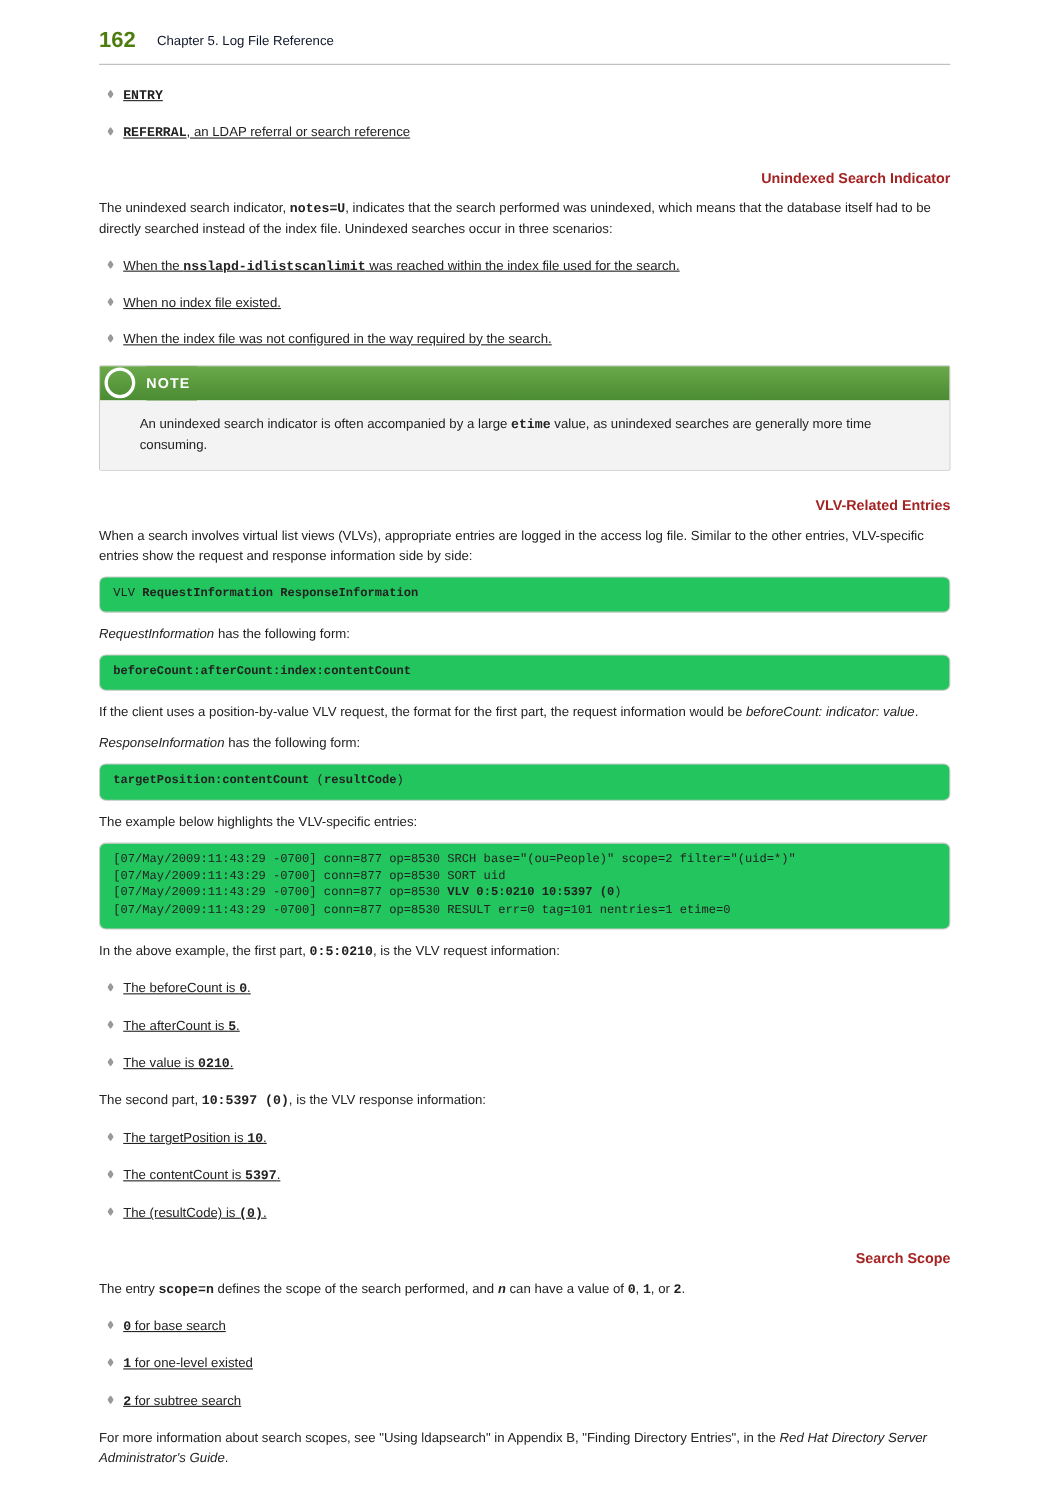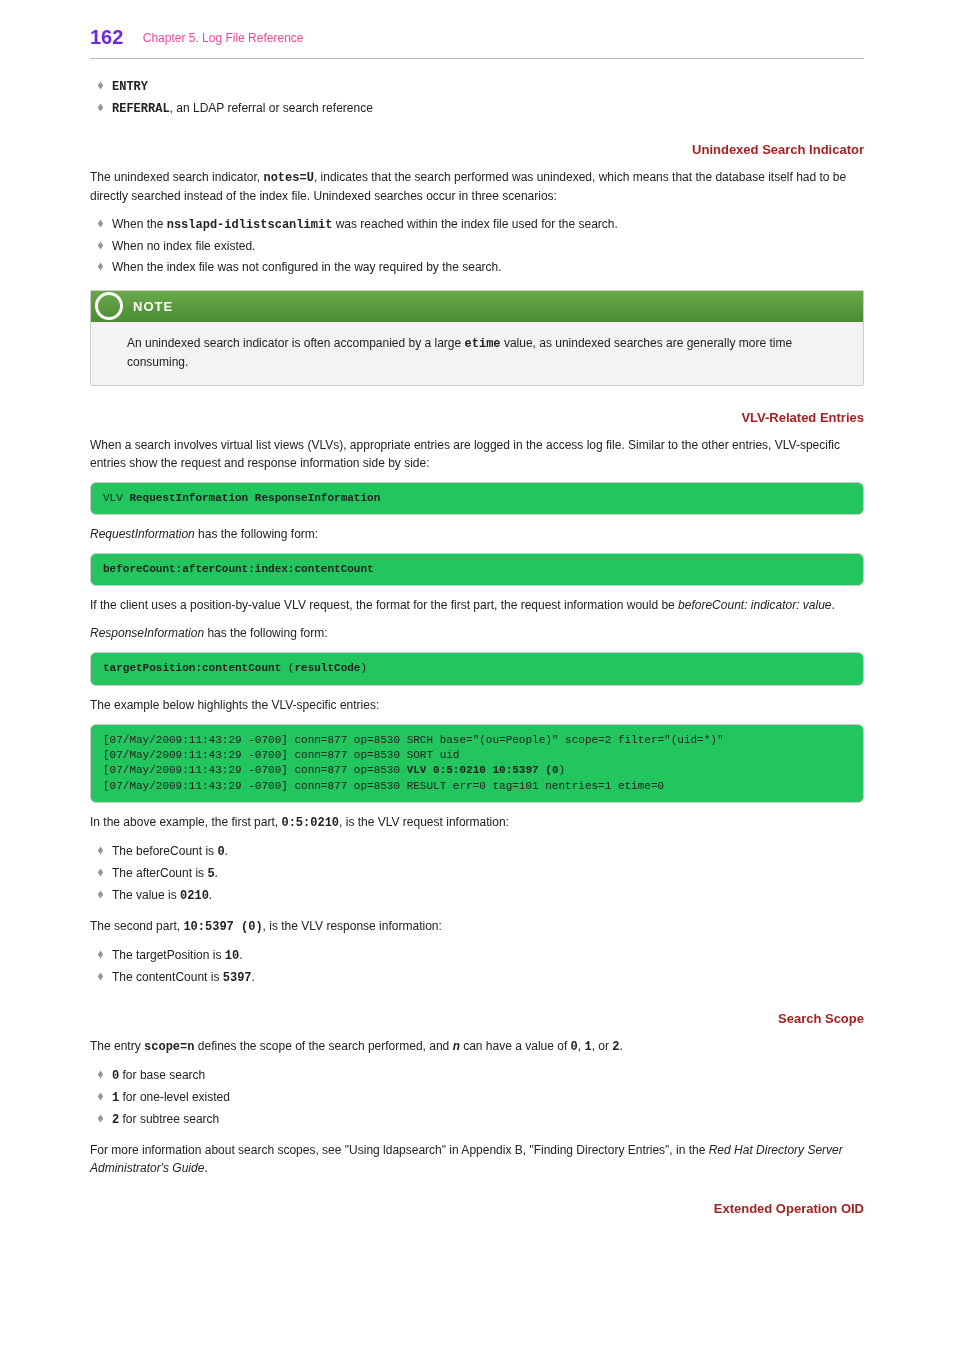--- a/index.html
+++ b/index.html
@@ -17,38 +17,39 @@
   }
   .header {
     border-bottom: 1px solid #bbb;
     padding-bottom: 6px;
     margin-bottom: 18px;
     color: #888;
   }
   .header .pagenum {
     font-size: 20px;
     font-weight: bold;
-    color: #6d28d9;
+    color: #4d7c0f;
     margin-right: 16px;
   }
   .header .chapter {
     font-size: 12px;
-    color: #ec4899;
+    color: #0f172a;
     position: relative;
     top: -2px;
   }
   ul.bullets {
     list-style: none;
     padding-left: 22px;
     margin: 8px 0 12px 0;
   }
   ul.bullets li {
     position: relative;
     padding-left: 0;
-    margin: 3px 0;
+    margin: 15px 0;
+    text-decoration: underline;
   }
   ul.bullets li::before {
     content: "";
     position: absolute;
     left: -14px;
     top: 6px;
     width: 5px;
     height: 5px;
     background: #999;
     transform: rotate(45deg) skew(10deg,10deg);
@@ -161,20 +162,21 @@
   <ul class="bullets">
     <li><span>The beforeCount is </span><strong class="mono">0</strong><span>.</span></li>
     <li><span>The afterCount is </span><strong class="mono">5</strong><span>.</span></li>
     <li><span>The value is </span><strong class="mono">0210</strong><span>.</span></li>
   </ul>
 
   <p><span>The second part, </span><strong class="mono">10:5397 (0)</strong><span>, is the VLV response information:</span></p>
   <ul class="bullets">
     <li><span>The targetPosition is </span><strong class="mono">10</strong><span>.</span></li>
     <li><span>The contentCount is </span><strong class="mono">5397</strong><span>.</span></li>
+    <li><span>The (resultCode) is </span><strong class="mono">(0)</strong><span>.</span></li>
   </ul>
 
   <h3 class="section">Search Scope</h3>
   <p>
     <span>The entry </span><strong class="mono">scope=n</strong><span> defines the scope of the search performed, and </span><strong class="mono"><em>n</em></strong><span> can have a value of </span><strong class="mono">0</strong><span>, </span><strong class="mono">1</strong><span>, or </span><strong class="mono">2</strong><span>.</span>
   </p>
   <ul class="bullets">
     <li><strong class="mono">0</strong><span> for base search</span></li>
     <li><strong class="mono">1</strong><span> for one-level existed</span></li>
     <li><strong class="mono">2</strong><span> for subtree search</span></li>

